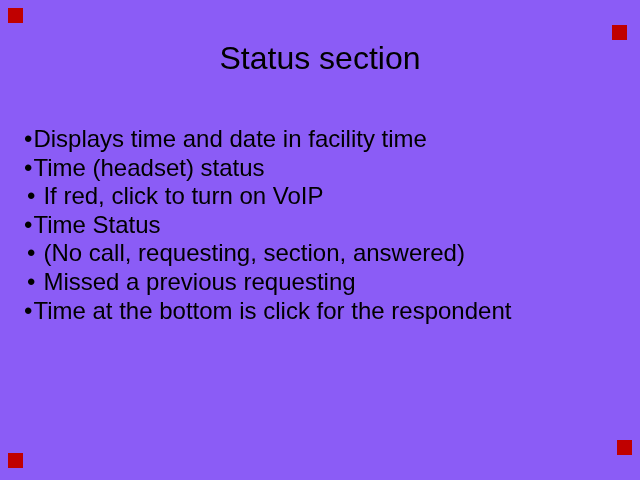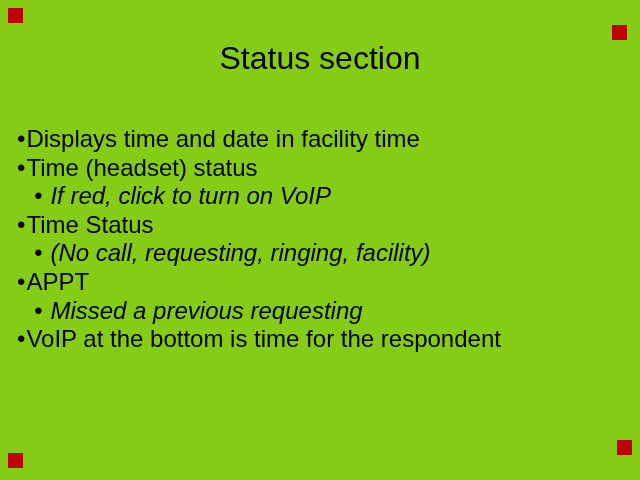--- a/index.html
+++ b/index.html
@@ -4,21 +4,21 @@
 <style>
   html, body {
     margin: 0;
     padding: 0;
     background: #ffffff;
   }
   .slide {
     position: relative;
     width: 640px;
     height: 480px;
-    background: #84cc16;
+    background: #8b5cf6;
     overflow: hidden;
     font-family: "Liberation Sans", sans-serif;
     color: #000000;
   }
   .slide-title {
     position: absolute;
     top: 40px;
     left: 0;
     width: 100%;
     margin: 0;
@@ -31,22 +31,22 @@
   .bullet-list {
     position: absolute;
     top: 125px;
     left: 0;
     width: 100%;
     font-size: 24px;
     line-height: 28.6px;
     white-space: nowrap;
   }
   .bullet-line { display: block; }
-  .bullet-line.lvl1 { padding-left: 17px; }
-  .bullet-line.lvl2 { padding-left: 34px; font-style: italic; }
+  .bullet-line.lvl1 { padding-left: 24px; }
+  .bullet-line.lvl2 { padding-left: 27px; }
   .bullet-glyph {
     display: inline-block;
     font-size: 24px;
   }
   .bullet-line.lvl1 .bullet-glyph { margin-right: 1px; }
   .bullet-line.lvl2 .bullet-glyph { margin-right: 8px; }
   .corner-marker {
     position: absolute;
     width: 15px;
     height: 15px;
@@ -56,24 +56,23 @@
 <body>
 
 <div class="slide">
   <h1 class="slide-title">Status section</h1>
 
   <div class="bullet-list" id="bullet-list">
       <div class="bullet-line lvl1"><span class="bullet-glyph">•</span><span>Displays time and date in facility time</span></div>
       <div class="bullet-line lvl1"><span class="bullet-glyph">•</span><span>Time (headset) status</span></div>
       <div class="bullet-line lvl2"><span class="bullet-glyph">•</span><span>If red, click to turn on VoIP</span></div>
       <div class="bullet-line lvl1"><span class="bullet-glyph">•</span><span>Time Status</span></div>
-      <div class="bullet-line lvl2"><span class="bullet-glyph">•</span><span>(No call, requesting, ringing, facility)</span></div>
-      <div class="bullet-line lvl1"><span class="bullet-glyph">•</span><span>APPT</span></div>
+      <div class="bullet-line lvl2"><span class="bullet-glyph">•</span><span>(No call, requesting, section, answered)</span></div>
       <div class="bullet-line lvl2"><span class="bullet-glyph">•</span><span>Missed a previous requesting</span></div>
-      <div class="bullet-line lvl1"><span class="bullet-glyph">•</span><span>VoIP at the bottom is time for the respondent</span></div>
+      <div class="bullet-line lvl1"><span class="bullet-glyph">•</span><span>Time at the bottom is click for the respondent</span></div>
     </div>
 
   <div id="markers">
       <div class="corner-marker" style="left: 8px; top: 8px; width: 15px; height: 15px; background: rgb(192, 0, 0);"></div>
       <div class="corner-marker" style="left: 612px; top: 25px; width: 15px; height: 15px; background: rgb(192, 0, 0);"></div>
       <div class="corner-marker" style="left: 8px; top: 453px; width: 15px; height: 15px; background: rgb(192, 0, 0);"></div>
       <div class="corner-marker" style="left: 617px; top: 440px; width: 15px; height: 15px; background: rgb(192, 0, 0);"></div>
     </div>
 </div>
 

